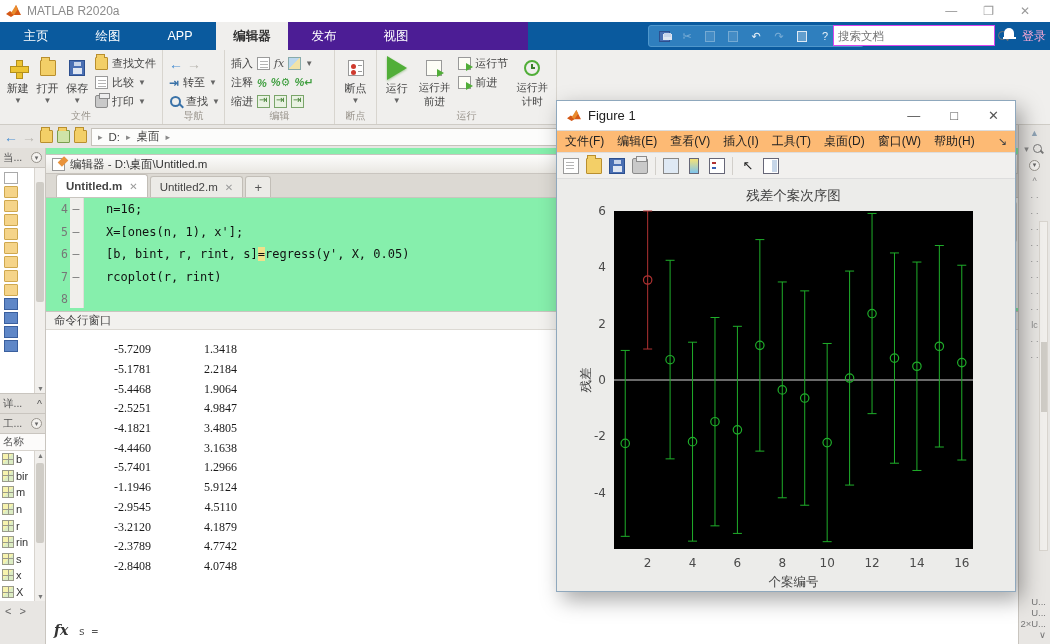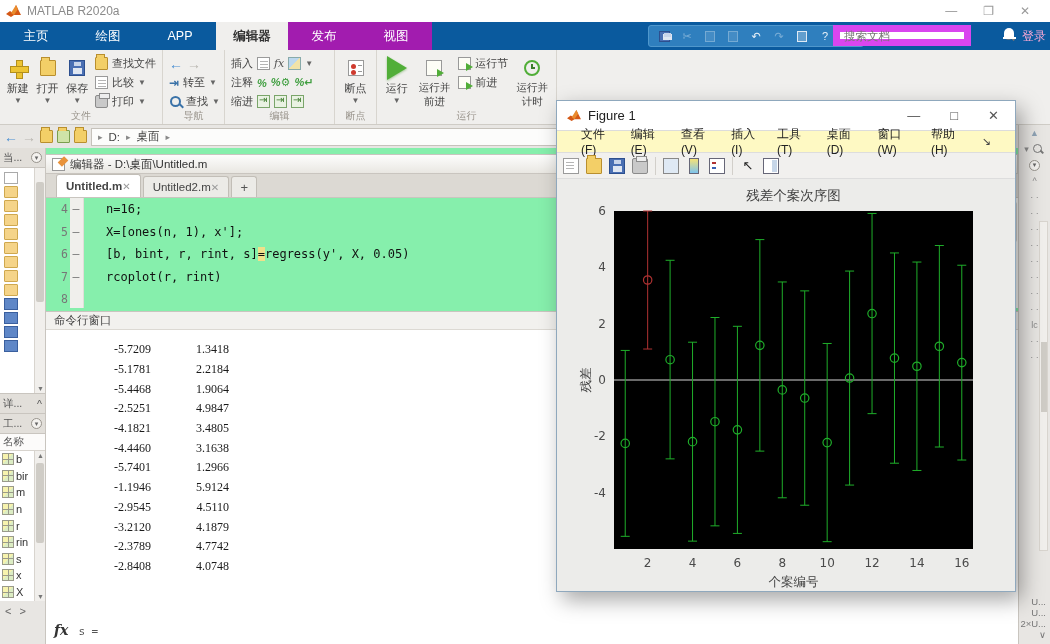--- a/index.html
+++ b/index.html
@@ -9,25 +9,25 @@
   
   #titlebar { position:absolute; left:0; top:0; width:1050px; height:22px; background:#fff; display:flex; align-items:center; padding:0 6px; }
   #titlebar .ttl { color:#8a8a8a; font-size:12px; margin-left:6px; }
   .winbtns { margin-left:auto; display:flex; gap:26px; color:#9a9a9a; font-size:12px; padding-right:14px; }
   .winbtns span { cursor:default; }
 
   
   #tabstrip { position:absolute; left:0; top:22px; width:1050px; height:28px; background:#0a5a9e; display:flex; align-items:stretch; }
   .rtab { width:72px; display:flex; align-items:center; justify-content:center; color:#fff; font-size:12.5px; }
   .rtab.active { background:#f0efed; color:#333; font-weight:bold; }
-  #ctxgroup { display:flex; background:#a21caf; }
+  #ctxgroup { display:flex; background:#4c1d95; padding-right:96px; }
   #qa { position:absolute; left:648px; top:3px; height:22px; display:flex; align-items:center; gap:9px; background:#2f7fbe; border:1px solid #4f97cc; border-radius:3px; padding:0 8px; }
   #qa .qico { width:14px; height:14px; display:flex; align-items:center; justify-content:center; color:#e8f1f8; font-size:11px; }
   #qa .dim { opacity:.4; }
-  #searchbox { position:absolute; left:833px; top:3px; width:138px; height:21px; background:#fff; border:7px solid #d946ef; display:flex; align-items:center; }
+  #searchbox { position:absolute; left:833px; top:3px; width:162px; height:21px; background:#fff; border:1px solid #d946ef; display:flex; align-items:center; }
   #searchbox input { flex:1; border:none; outline:none; font-size:11.5px; color:#666; padding:0 4px; background:transparent; font-family:inherit; }
   #searchbox .mag { width:14px; height:14px; position:relative; margin-right:3px; }
   .mag::before { content:""; position:absolute; left:2px; top:2px; width:7px; height:7px; border:1.5px solid #777; border-radius:50%; }
   .mag::after { content:""; position:absolute; left:9px; top:9px; width:4px; height:1.5px; background:#777; transform:rotate(45deg); }
   #bell { position:absolute; left:1003px; top:5px; width:13px; height:15px; }
   #bell::before { content:""; position:absolute; left:1px; top:1px; width:10px; height:9px; background:#fff; border-radius:6px 6px 0 0; }
   #bell::after { content:""; position:absolute; left:0; top:10px; width:13px; height:2px; background:#fff; }
   #signin { position:absolute; left:1022px; top:6px; color:#f9a8d4; font-size:12px; }
 
   
@@ -99,56 +99,56 @@
       linear-gradient(135deg,#f7f3ae 50%,#dcedc4 50%); }
   #namehdr { height:17px; background:#fcfbfa; border-bottom:1px solid #d8d4ce; font-size:10.5px; color:#555; display:flex; align-items:center; padding-left:3px; }
   #navlr { height:20px; display:flex; align-items:center; gap:8px; padding-left:5px; font-size:11px; color:#666; }
 
   
   #editorpanel { position:absolute; left:46px; top:148px; width:972px; height:496px; background:#86efac; }
   #ed-title { position:absolute; left:0; top:6px; right:0; height:20px; background:linear-gradient(#fdfdfc,#e9e7e2); border:1px solid #c9c5bf; border-left:none; display:flex; align-items:center; gap:5px; padding:0 6px; font-size:11.5px; color:#333; }
   .pencil { width:13px; height:13px; background:#fff; border:1px solid #999; position:relative; }
   .pencil::after { content:""; position:absolute; right:-2px; top:-2px; width:6px; height:9px; background:#e8923a; transform:rotate(45deg); }
   #ed-tabs { position:absolute; left:0; top:26px; right:0; height:24px; background:#dcd9d3; border-bottom:1px solid #c9c5bf; display:flex; align-items:flex-end; padding-left:10px; }
-  .edtab { height:21px; display:flex; align-items:center; gap:0; padding:0 9px; font-size:11.5px; color:#444; background:#ecebe7; border:1px solid #c2beb7; border-bottom:none; border-radius:3px 3px 0 0; margin-right:2px; }
+  .edtab { height:21px; display:flex; align-items:center; gap:7px; padding:0 9px; font-size:11.5px; color:#444; background:#ecebe7; border:1px solid #c2beb7; border-bottom:none; border-radius:3px 3px 0 0; margin-right:2px; }
   .edtab.active { background:#fff; font-weight:bold; height:23px; }
   .edtab .x { color:#9a9a9a; font-size:10px; }
   .edtab-plus { width:26px; height:21px; background:#ecebe7; border:1px solid #c2beb7; border-bottom:none; border-radius:3px 3px 0 0; display:flex; align-items:center; justify-content:center; color:#555; font-size:13px; }
   #code { position:absolute; left:0; top:50px; right:0; height:110px; font-family:"DejaVu Sans Mono",monospace; font-size:12px; }
   #gutterbg { position:absolute; left:24px; top:0; bottom:0; width:14px; background:#f0efec; border-right:1px solid #e0ded9; }
   .cline { position:relative; height:22.5px; display:flex; align-items:center; }
   .cline .lnum { width:22px; text-align:right; color:#777; font-size:11.5px; }
   .cline .dash { width:16px; text-align:center; color:#777; font-size:11.5px; }
   .cline .ctext { margin-left:22px; color:#111; white-space:pre; }
   .hl { background:#f0e08a; }
   #ed-vscroll { position:absolute; right:0; top:50px; width:12px; height:110px; background:#f4f3f0; border-left:1px solid #ddd; }
   #ed-vscroll .thumb { position:absolute; left:2px; top:4px; width:8px; height:40px; background:#d3d0ca; border-radius:2px; }
 
   #cmd-hdr { position:absolute; left:0; top:163px; right:0; height:19px; background:#f2f1ee; border-top:1px solid #c9c5bf; border-bottom:1px solid #dcd9d3; display:flex; align-items:center; padding-left:8px; font-size:11.5px; color:#444; }
   #cmd-body { position:absolute; left:0; top:182px; right:0; bottom:0; background:#fff; font-family:"DejaVu Sans Mono",monospace; font-size:12px; color:#1a1a1a; }
   .crow { display:flex; height:19.7px; align-items:center; }
   .crow .c1 { width:105px; text-align:right; }
-  .crow .c2 { width:78px; text-align:right; }
+  .crow .c2 { width:78px; text-align:right;margin-left:8px; }
   #fxrow { position:absolute; left:8px; bottom:6px; display:flex; align-items:baseline; gap:10px; }
   #fxrow .fx { font-family:"DejaVu Serif",serif; font-style:italic; font-weight:bold; font-size:14px; color:#333; }
   #fxrow .pend { font-size:11px; color:#555; }
 
   
   #rightstrip { position:absolute; left:1018px; top:125px; width:32px; height:519px; background:#e8e6e3; border-left:1px solid #c9c5bf; font-size:9px; color:#8a8a8a; }
   #rightstrip .rs-row { height:16px; display:flex; align-items:center; justify-content:center; gap:2px; }
   #rs-scroll { position:absolute; right:2px; top:96px; width:9px; height:330px; background:#f1efec; border:1px solid #d8d4ce; }
   #rs-scroll .thumb { position:absolute; left:1px; top:120px; width:6px; height:70px; background:#cfccc6; }
   .rs-bottom { position:absolute; left:0; bottom:4px; width:100%; text-align:right; padding-right:4px; font-size:9.5px; color:#777; }
 
   
   #figwin { position:absolute; left:556px; top:100px; width:460px; height:492px; background:#ececea; border:1px solid #8fa8bd; box-shadow:6px 8px 20px rgba(0,0,0,.35); }
   #fig-titlebar { height:30px; background:#fff; border-bottom:1px solid #dcdcdc; display:flex; align-items:center; padding:0 10px; gap:7px; }
   #fig-titlebar .ft { font-size:13px; color:#222; }
   #fig-ctrls { margin-left:auto; display:flex; gap:30px; color:#555; font-size:13px; padding-right:6px; }
-  #fig-menubar { height:22px; background:#fef9c3; border-bottom:1px solid #ddd; display:flex; align-items:center; gap:13px; padding:0 24px; font-size:12px; color:#222; }
+  #fig-menubar { height:22px; background:#fdba74; border-bottom:1px solid #ddd; display:flex; align-items:center; gap:13px; padding:0 8px; font-size:12px; color:#222; }
   #fig-menubar .ovf { margin-left:auto; color:#444; font-size:11px; }
   #fig-toolbar { height:26px; background:#f1f0ee; border-bottom:1px solid #ddd; display:flex; align-items:center; gap:7px; padding:0 6px; }
   .fic { width:16px; height:16px; position:relative; }
   .ic-link { border:1px solid #888; background:#dfe9f4; }
   .ic-colorbar { background:linear-gradient(#f5e276,#7ec4ee); border:1px solid #667; width:10px; margin:0 3px; }
   .ic-legend { background:#fff; border:1px solid #667; }
   .ic-legend::before { content:""; position:absolute; left:2px; top:3px; width:4px; height:2px; background:#b03232; box-shadow:0 5px 0 #3a62b4; }
   .ic-pointer { font-size:13px; color:#222; text-align:center; line-height:16px; }
   .ic-panel { background:#fff; border:1px solid #667; }
   .ic-panel::before { content:""; position:absolute; right:1px; top:1px; bottom:1px; width:5px; background:#c7d6e8; }

